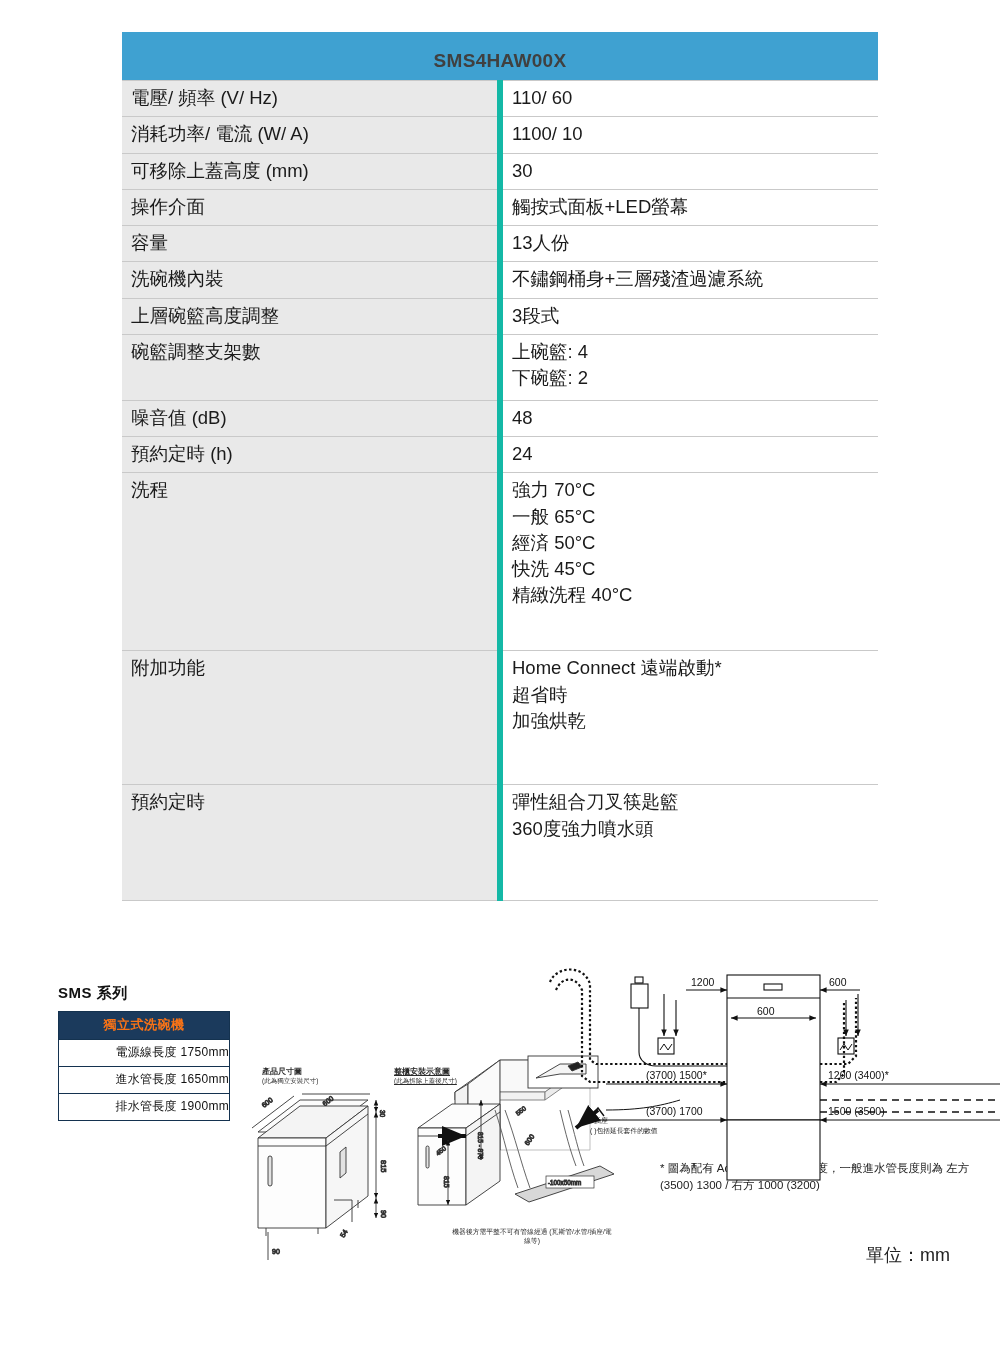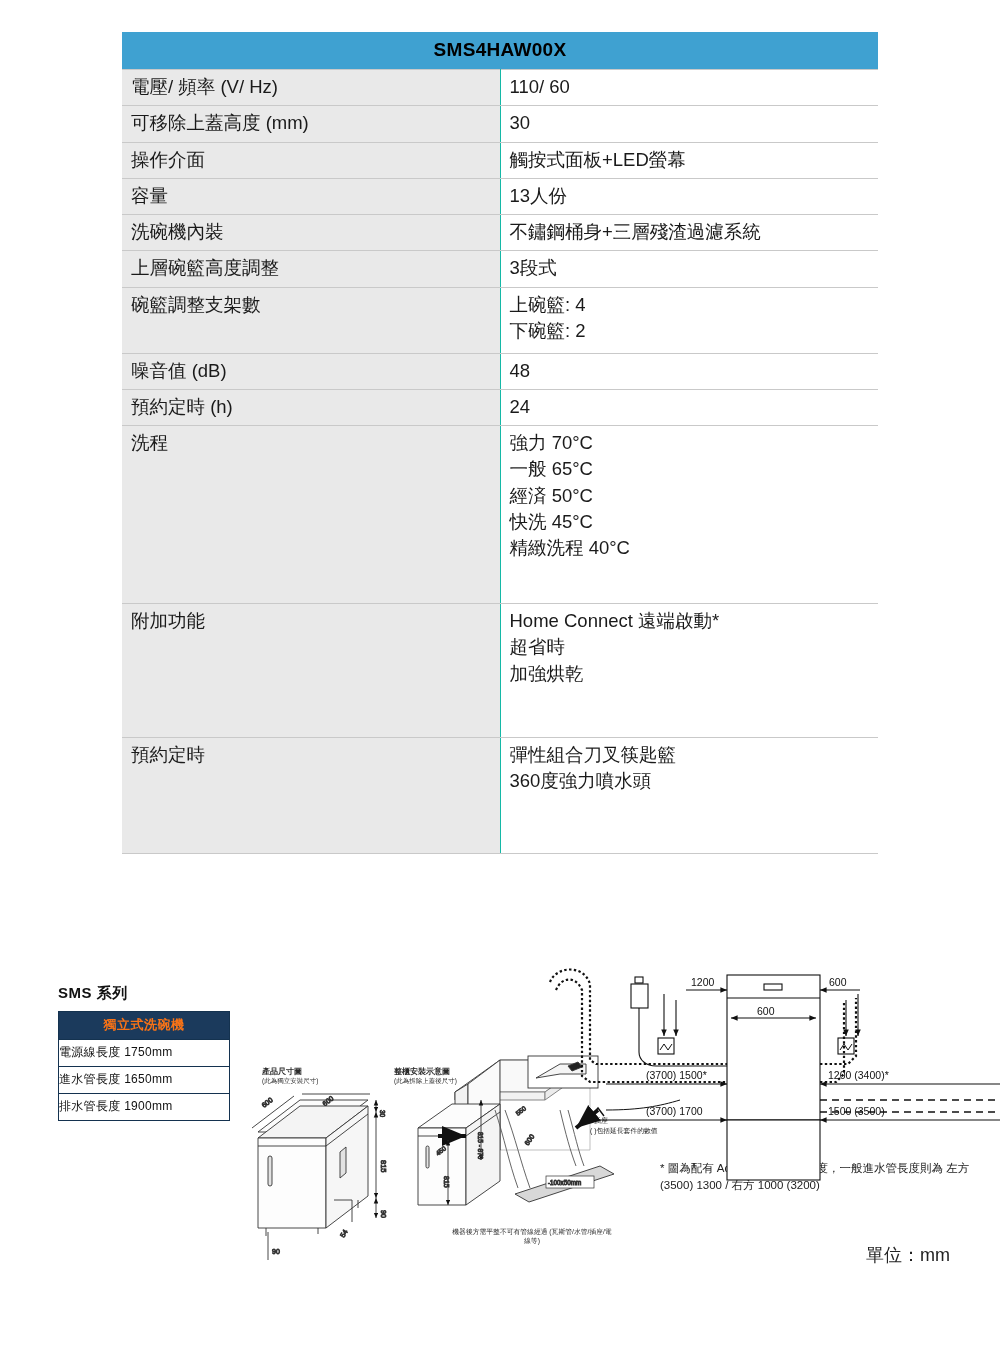--- a/index.html
+++ b/index.html
@@ -15,40 +15,40 @@
   
   .spec-table{
     position:absolute;
     left:122px; top:32px;
     width:756px;
     border-collapse:collapse;
     table-layout:fixed;
   }
   .spec-table th.head{
     background:#3fa1d1;
-    color:#000000;
+    color:#404040;
     font-size:19px;
     font-weight:bold;
     text-align:center;
-    padding:7px 0 8px 0;
+    padding:18px 0 8px 0;
     letter-spacing:.3px;
     border:none;
   }
   .spec-table td{
     font-size:18.5px;
     vertical-align:top;
     border-top:1px solid #c9c9c9;
     border-bottom:1px solid #c9c9c9;
     line-height:1.42;
   }
   .spec-table tr td.lbl{
     width:278px;
     background:#e9e9e9;
     padding:4px 0 5px 9px;
-    border-right:1px solid #14b8a6;
+    border-right:6px solid #14b8a6;
     white-space:nowrap;
   }
   .spec-table tr td.val{
     background:#ffffff;
     padding:4px 0 5px 9px;
   }
   .spec-table td.val .ln{display:block;white-space:pre;}
   .spec-table tr.tall2 td{height:56px;}
   .spec-table tr.tall3 td{height:168px;}
   .spec-table tr.tall4 td{height:124px;}
@@ -68,30 +68,30 @@
   .sms-table th{
     background:#1b3a5c;color:#f97316;
     font-size:13px;font-weight:bold;
     padding:4px 0 5px 0;text-align:center;
     letter-spacing:.5px;
   }
   .sms-table td{
     background:#fff;color:#111;
     font-size:12px;
     padding:4px 0 5px 0;
-    text-align:left;
+    text-align:right;
     border-top:1px solid #14324f;
     letter-spacing:.3px;
   }
 
   
   .cap{position:absolute;font-size:8px;color:#2b2b2b;line-height:1.25;font-weight:bold;}
   .cap .sub{font-weight:normal;font-size:6.5px;display:block;}
   #cap-product{left:262px;top:1067px;}
-  #cap-cabinet{left:394px;top:1067px;}
+  #cap-cabinet{left:394px;top:1067px;text-decoration:underline;}
   .note-center{
     position:absolute;left:452px;top:1227px;
     font-size:6.8px;color:#2b2b2b;text-align:center;line-height:1.35;width:160px;
   }
   .note-socket{position:absolute;left:594px;top:1116px;font-size:7px;color:#222;}
   .note-bracket{position:absolute;left:590px;top:1126px;font-size:6.8px;color:#222;}
   .note-aqua{
     position:absolute;left:660px;top:1160px;width:310px;
     font-size:11.5px;color:#222;line-height:1.45;text-align:left;
   }
@@ -107,20 +107,24 @@
 <table class="spec-table">
   <thead>
     <tr>
       <th class="head" colspan="2">SMS4HAW00X</th>
     </tr>
   </thead>
   <tbody id="spec-body">
       <tr>
         <td class="lbl">電壓/ 頻率 (V/ Hz)</td>
         <td class="val">110/ 60</td>
+      </tr>
+      <tr>
+        <td class="lbl">消耗功率/ 電流 (W/ A)</td>
+        <td class="val">1100/ 10</td>
       </tr>
       <tr>
         <td class="lbl">可移除上蓋高度 (mm)</td>
         <td class="val">30</td>
       </tr>
       <tr>
         <td class="lbl">操作介面</td>
         <td class="val">觸按式面板+LED螢幕</td>
       </tr>
       <tr>

